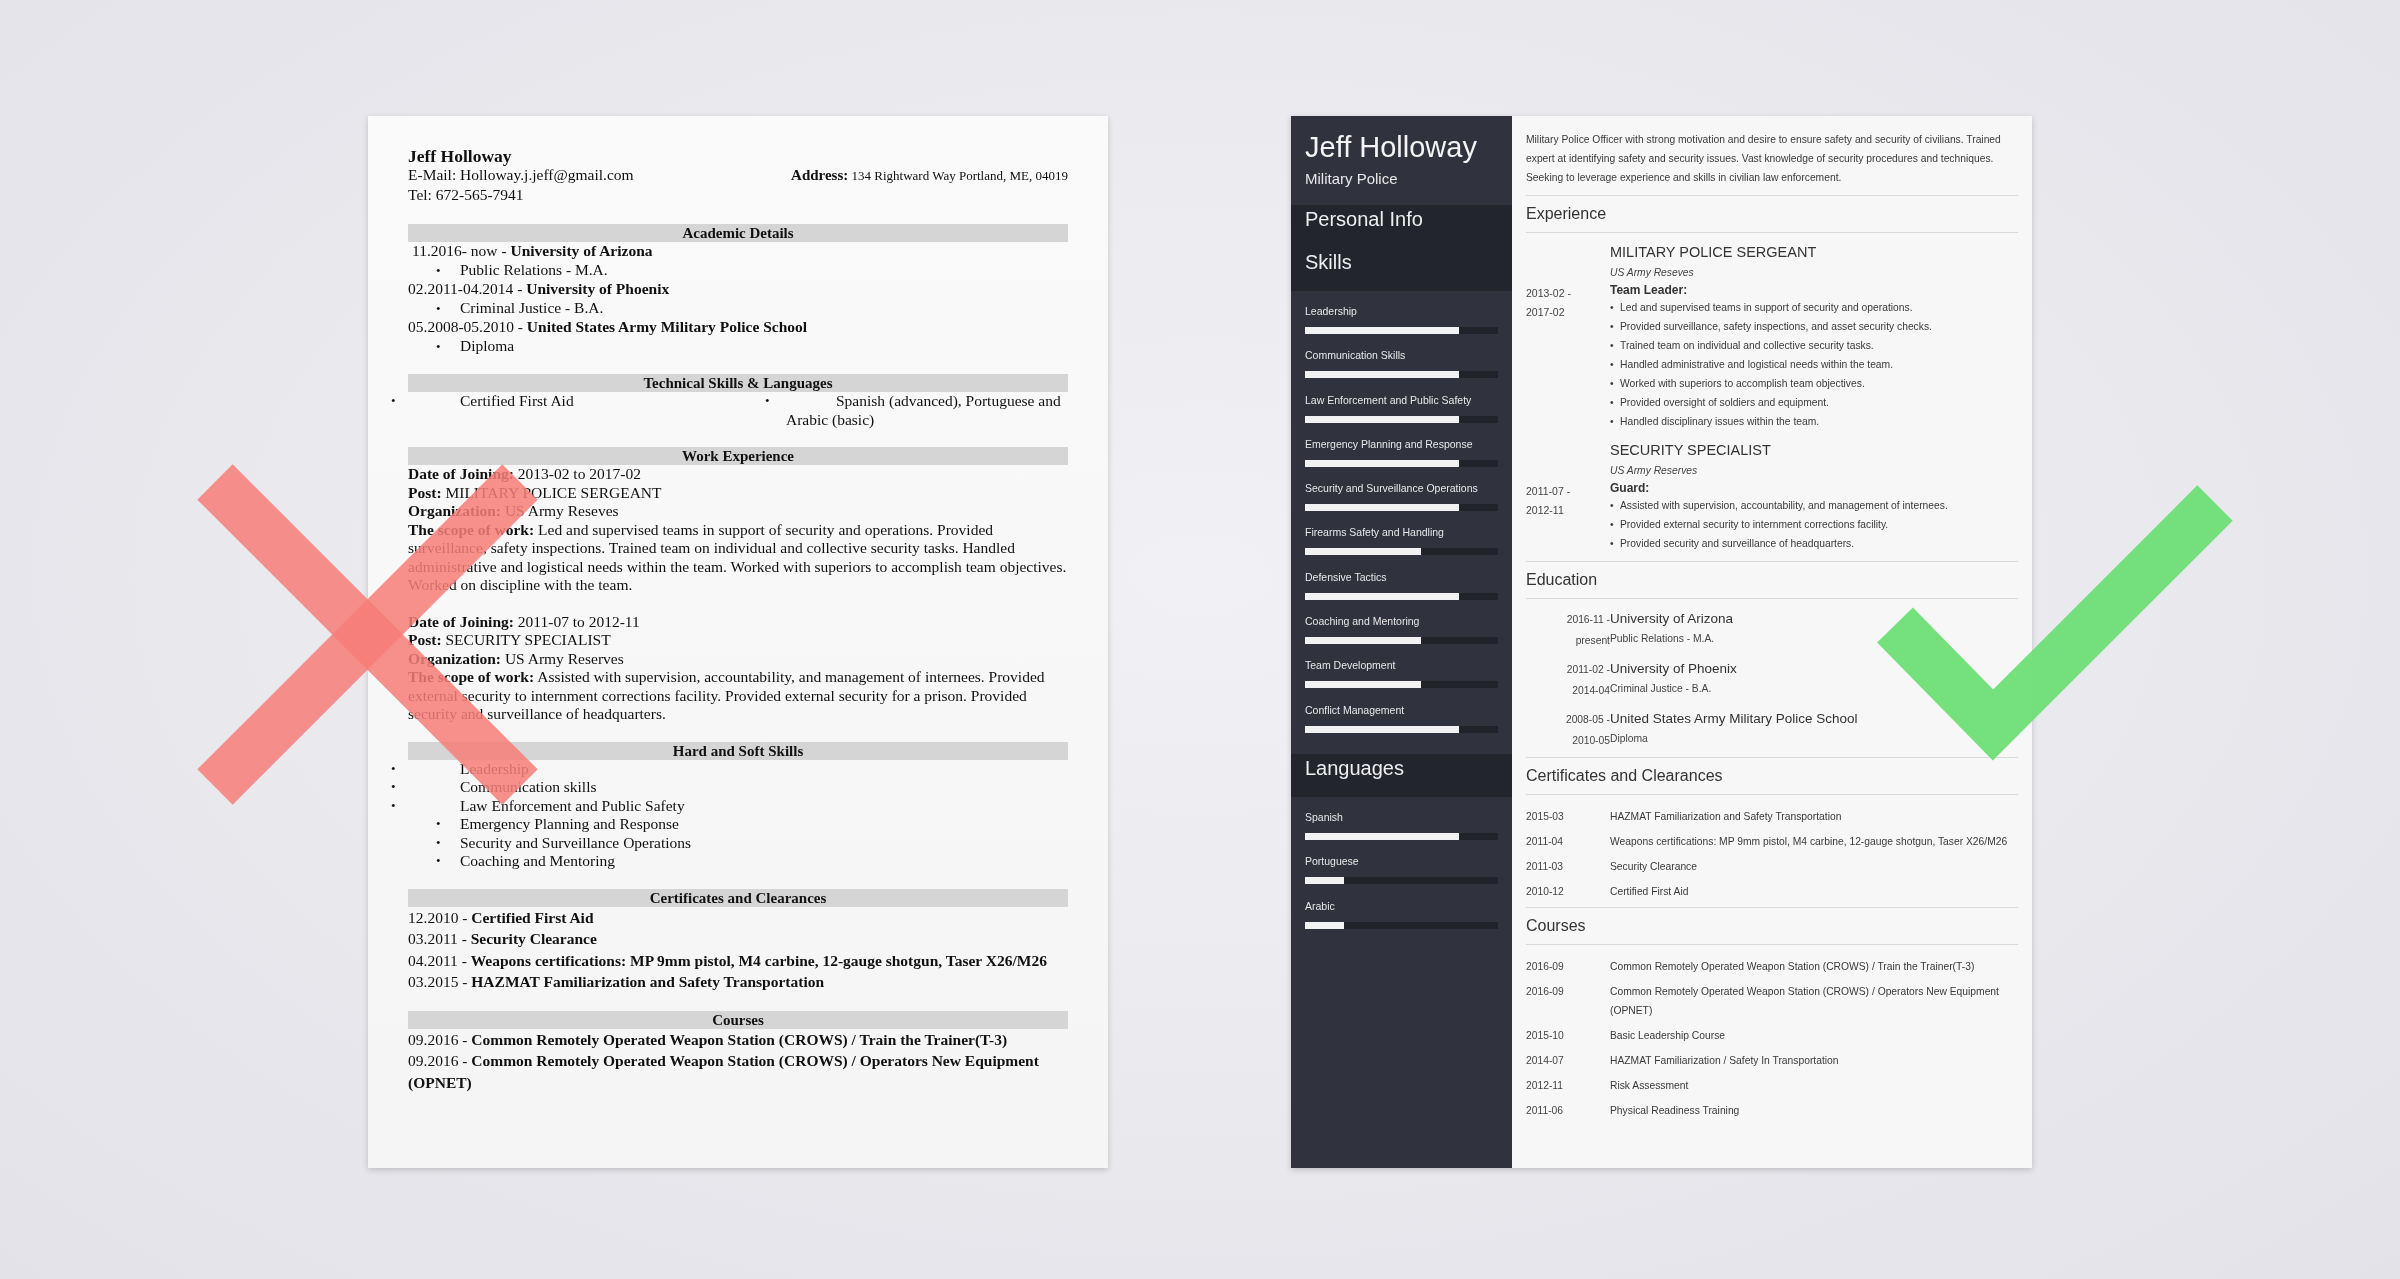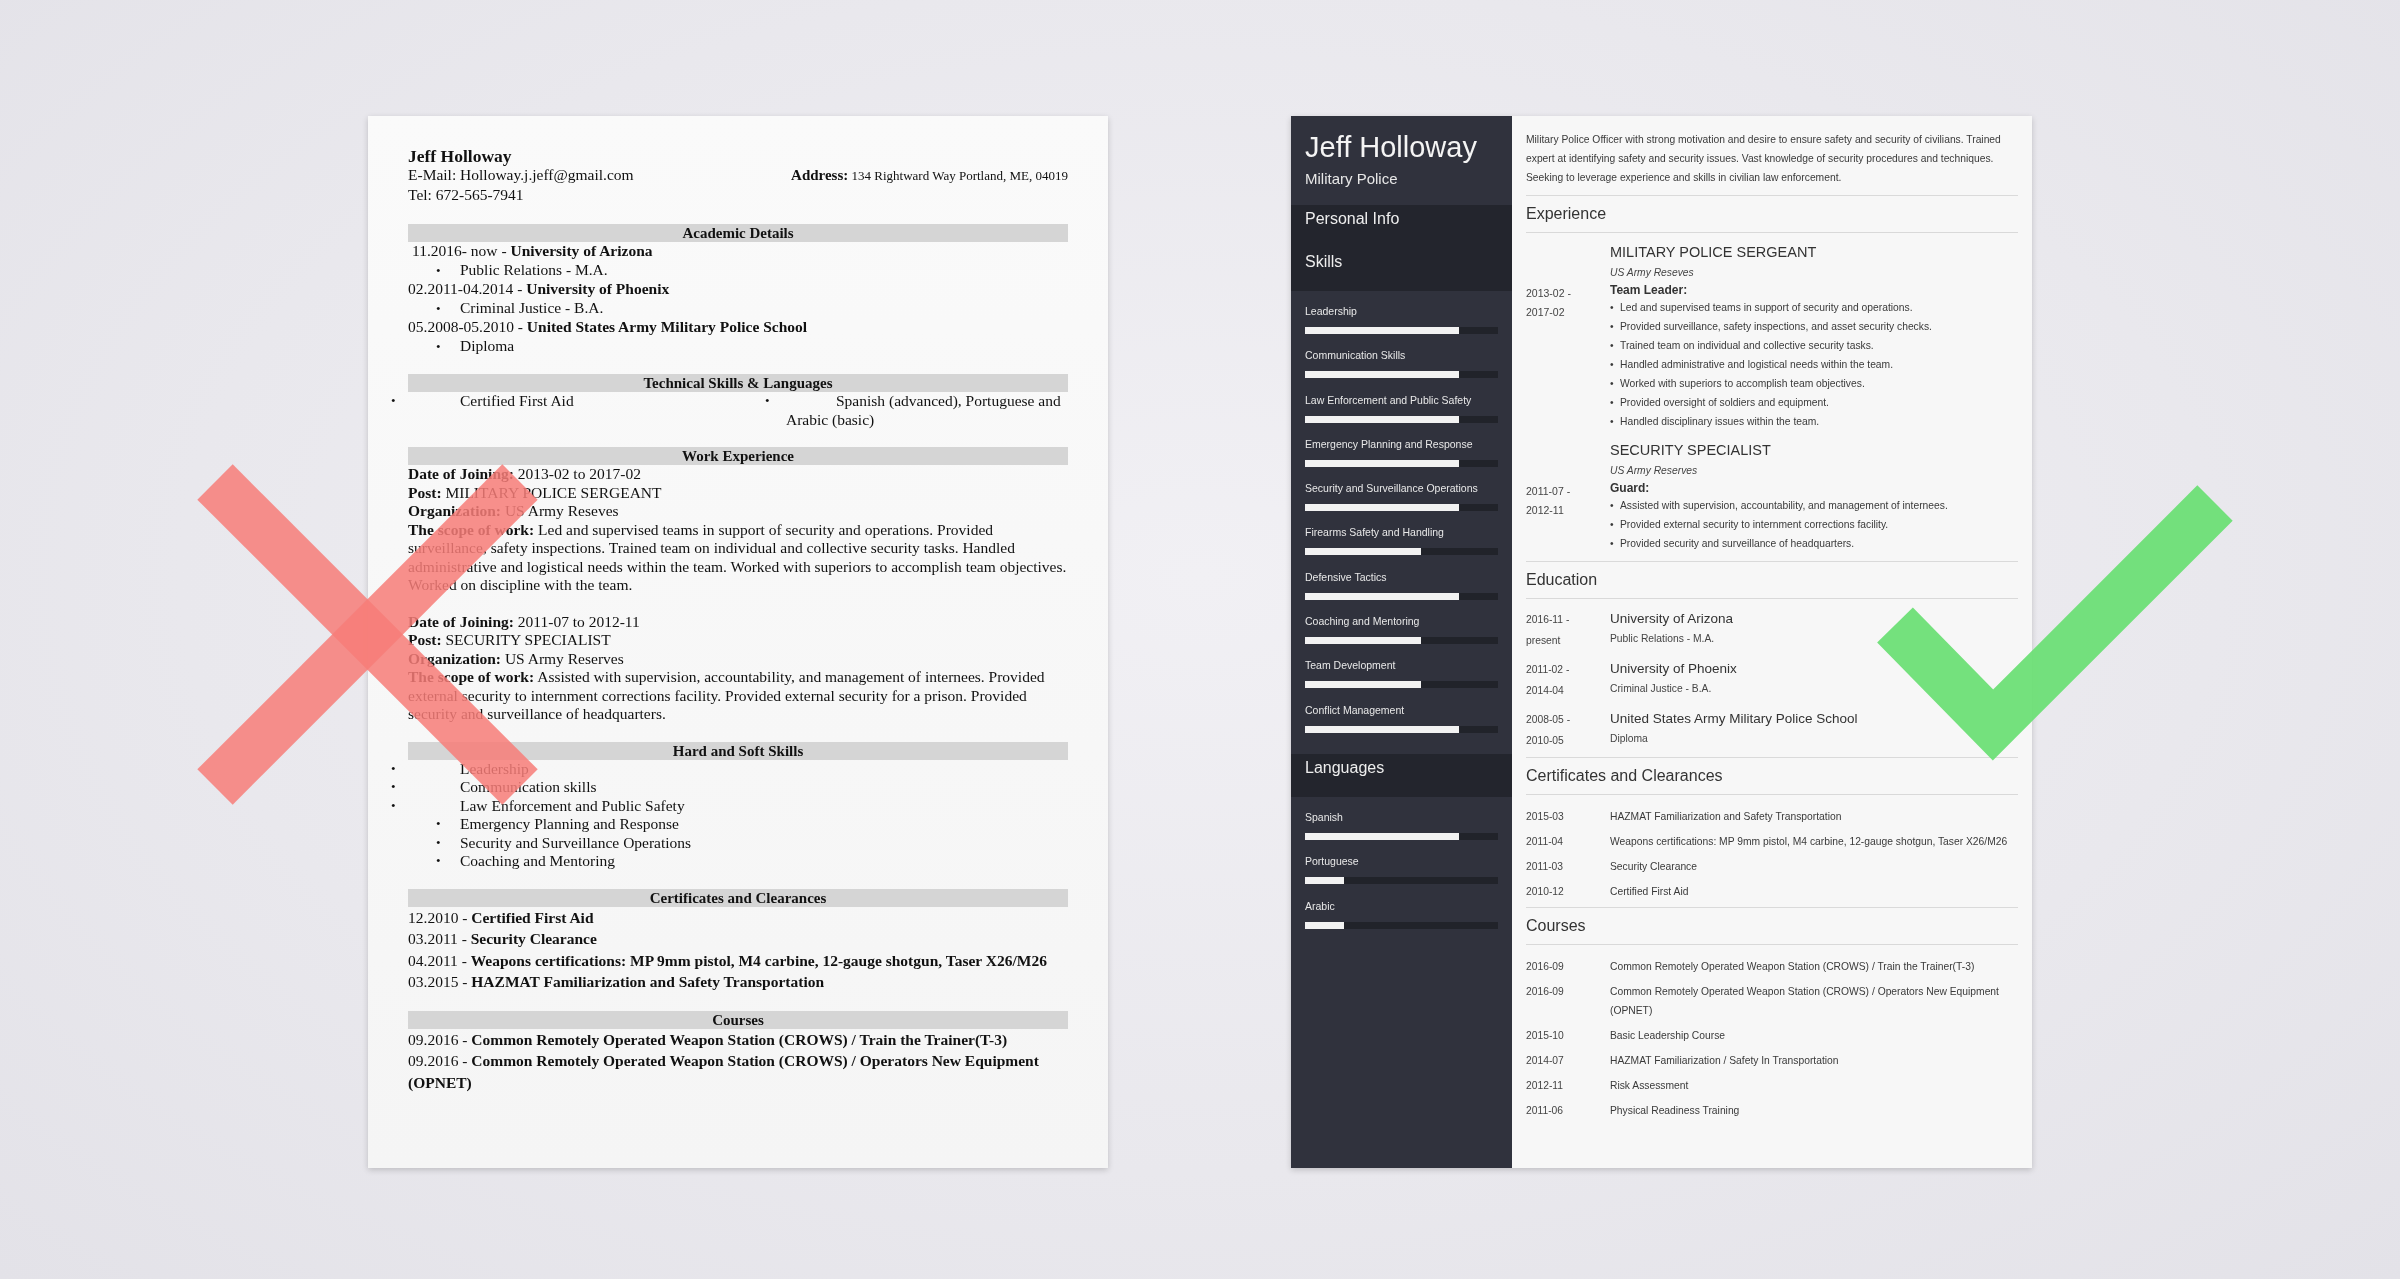--- a/index.html
+++ b/index.html
@@ -58,21 +58,21 @@
     display: flex;
     font-family: "Liberation Sans", sans-serif;
   }
   .side {
     width: 221px; background: #30323d; color: #f1f1f1; height: 100%;
   }
   .side .hdr { padding: 14px 14px 0 14px; height: 89px; }
   .side .hdr .nm { font-size: 29px; line-height: 34px; color: #f4f4f4; }
   .side .hdr .role { font-size: 15px; line-height: 18px; margin-top: 6px; color: #e8e8e8; }
   .side .sh {
-    background: #23252d; font-size: 16px; line-height: 28px; height: 43px;
+    background: #23252d; font-size: 20px; line-height: 28px; height: 43px;
     padding-left: 14px; color: #eeeeee;
   }
   .side .pi { padding: 10px 14px 8px 14px; }
   .side .pi .lbl { font-size: 10.5px; line-height: 13px; color: #e0e0e0; margin-top: 8px; }
   .side .pi .lbl:first-child { margin-top: 4px; }
   .side .pi .val { font-size: 10.5px; line-height: 13px; color: #e8e8e8; margin-top: 6px; }
   .side .bars { padding: 10px 14px 10px 14px; }
   .side .bar-item { height: 44.3px; }
   .side .bar-item .lbl { font-size: 10.5px; line-height: 13px; color: #e8e8e8; padding-top: 4px; }
   .side .bar-item .track {
@@ -88,21 +88,21 @@
   .main .exp .date { width: 84px; font-size: 10.5px; line-height: 19px; color: #444; margin-top: 41px; }
   .main .exp .body { flex: 1; }
   .main .exp .title { font-size: 14.5px; line-height: 18px; color: #333; }
   .main .exp .org { font-size: 10.3px; line-height: 19px; font-style: italic; color: #444; margin-top: 2px; }
   .main .exp .role { font-size: 12px; line-height: 16px; font-weight: bold; color: #333; }
   .main .exp ul { list-style: none; }
   .main .exp li { font-size: 10.3px; line-height: 19px; color: #3a3a3a; padding-left: 10px; position: relative; }
   .main .exp li::before { content: "\2022"; position: absolute; left: 0; }
   .main .edu { display: flex; margin-top: 8px; }
   .main .edu:first-of-type { margin-top: 10px; }
-  .main .edu .date { width: 84px; font-size: 10.3px; line-height: 21px; color: #444; }
+  .main .edu .date { width: 84px; font-size: 10.3px; line-height: 21px; color: #444; text-align: right; }
   .main .edu .school { font-size: 13.5px; line-height: 19px; color: #333; }
   .main .edu .deg { font-size: 10.3px; line-height: 22px; color: #444; }
   .main .rows { padding-top: 6px; }
   .main .row { display: flex; font-size: 10.3px; line-height: 19px; color: #3a3a3a; margin-top: 6px; }
   .main .row .date { width: 84px; flex: none; color: #444; }
   .main .row .txt { flex: 1; padding-right: 8px; }
 
   
   .mark { position: absolute; pointer-events: none; }
 </style>

